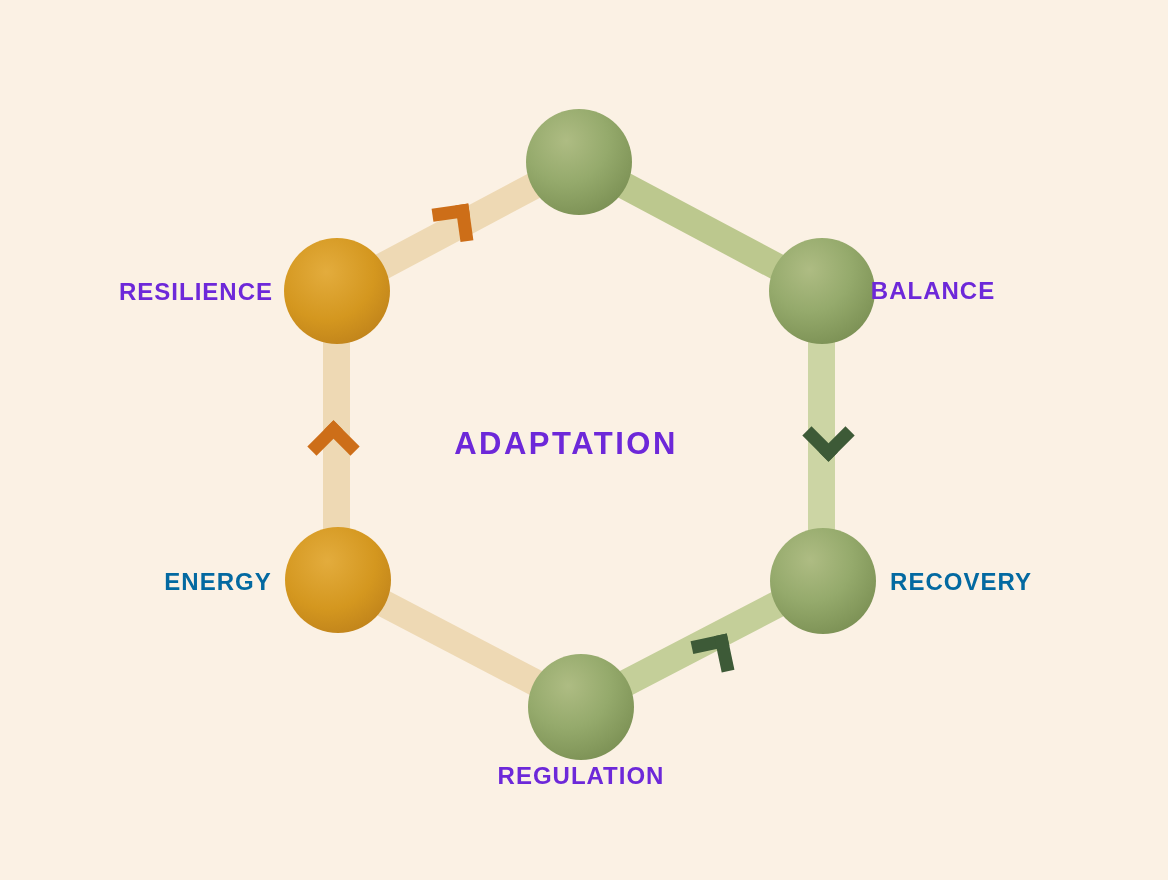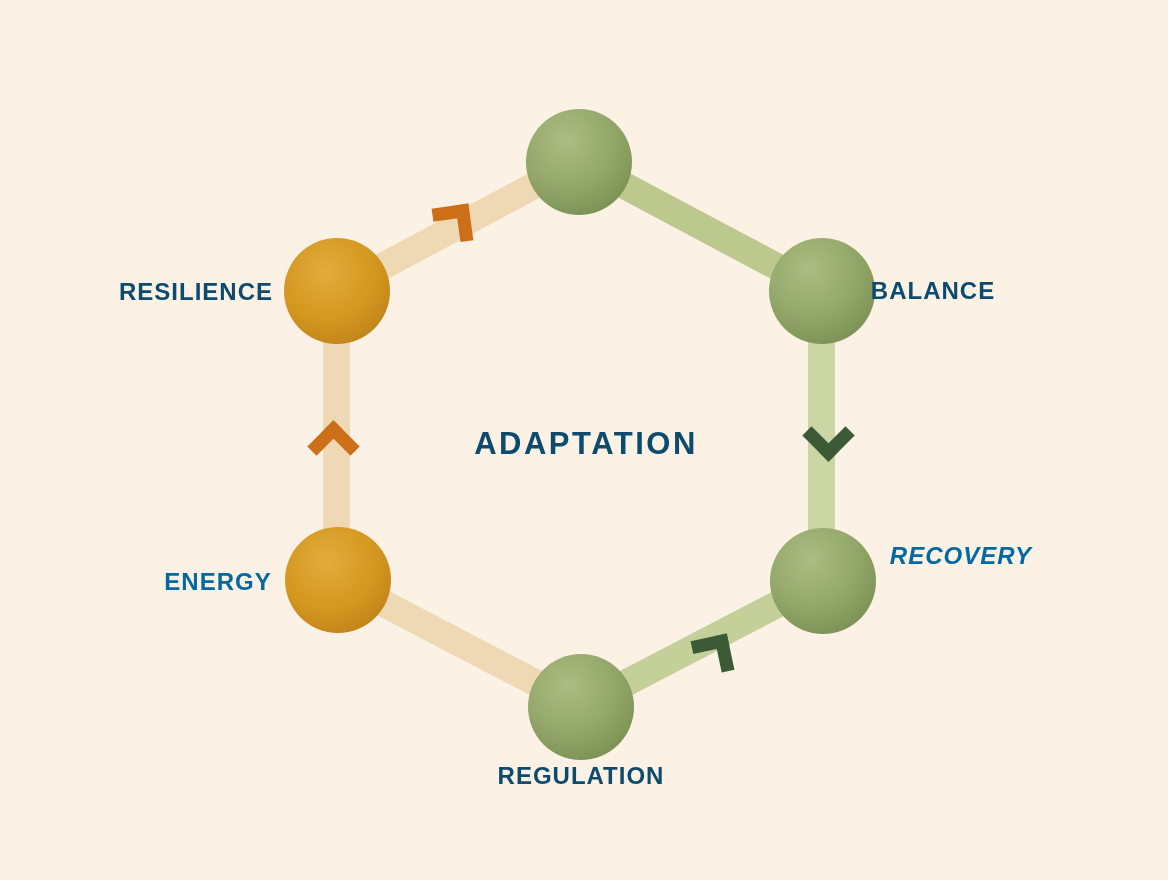--- a/index.html
+++ b/index.html
@@ -72,33 +72,33 @@
   .node-energy     { left:285px; top:527px; }
   .node-resilience { left:284px; top:238px; }
 
   
   .label {
     position: absolute;
     transform: translate(-50%, -50%);
     font-weight: 700;
     font-size: 24px;
     letter-spacing: 1px;
-    color: #0c4a6e;
+    color: #6d28d9;
     white-space: nowrap;
   }
   .label.orange { color: #0369a1; }
   .label-center {
     font-size: 31px;
     letter-spacing: 2.5px;
   }
-  .label-center     { left:586px; top:444px; }
+  .label-center     { left:566px; top:444px; }
   .label-resilience { left:196px; top:292px; }
   .label-balance    { left:933px; top:291px; }
   .label-energy     { left:218px; top:582px; }
-  .label-recovery   { left:961px; top:556px;font-style:italic; }
+  .label-recovery   { left:961px; top:582px; }
   .label-regulation { left:581px; top:776px; }
 </style>
 </head>
 <body>
 
 <div class="canvas">
 
   <div class="edge tan edge-resilience-top"></div>
   <div class="edge green-a edge-top-balance"></div>
   <div class="edge green-b edge-balance-recovery"></div>

